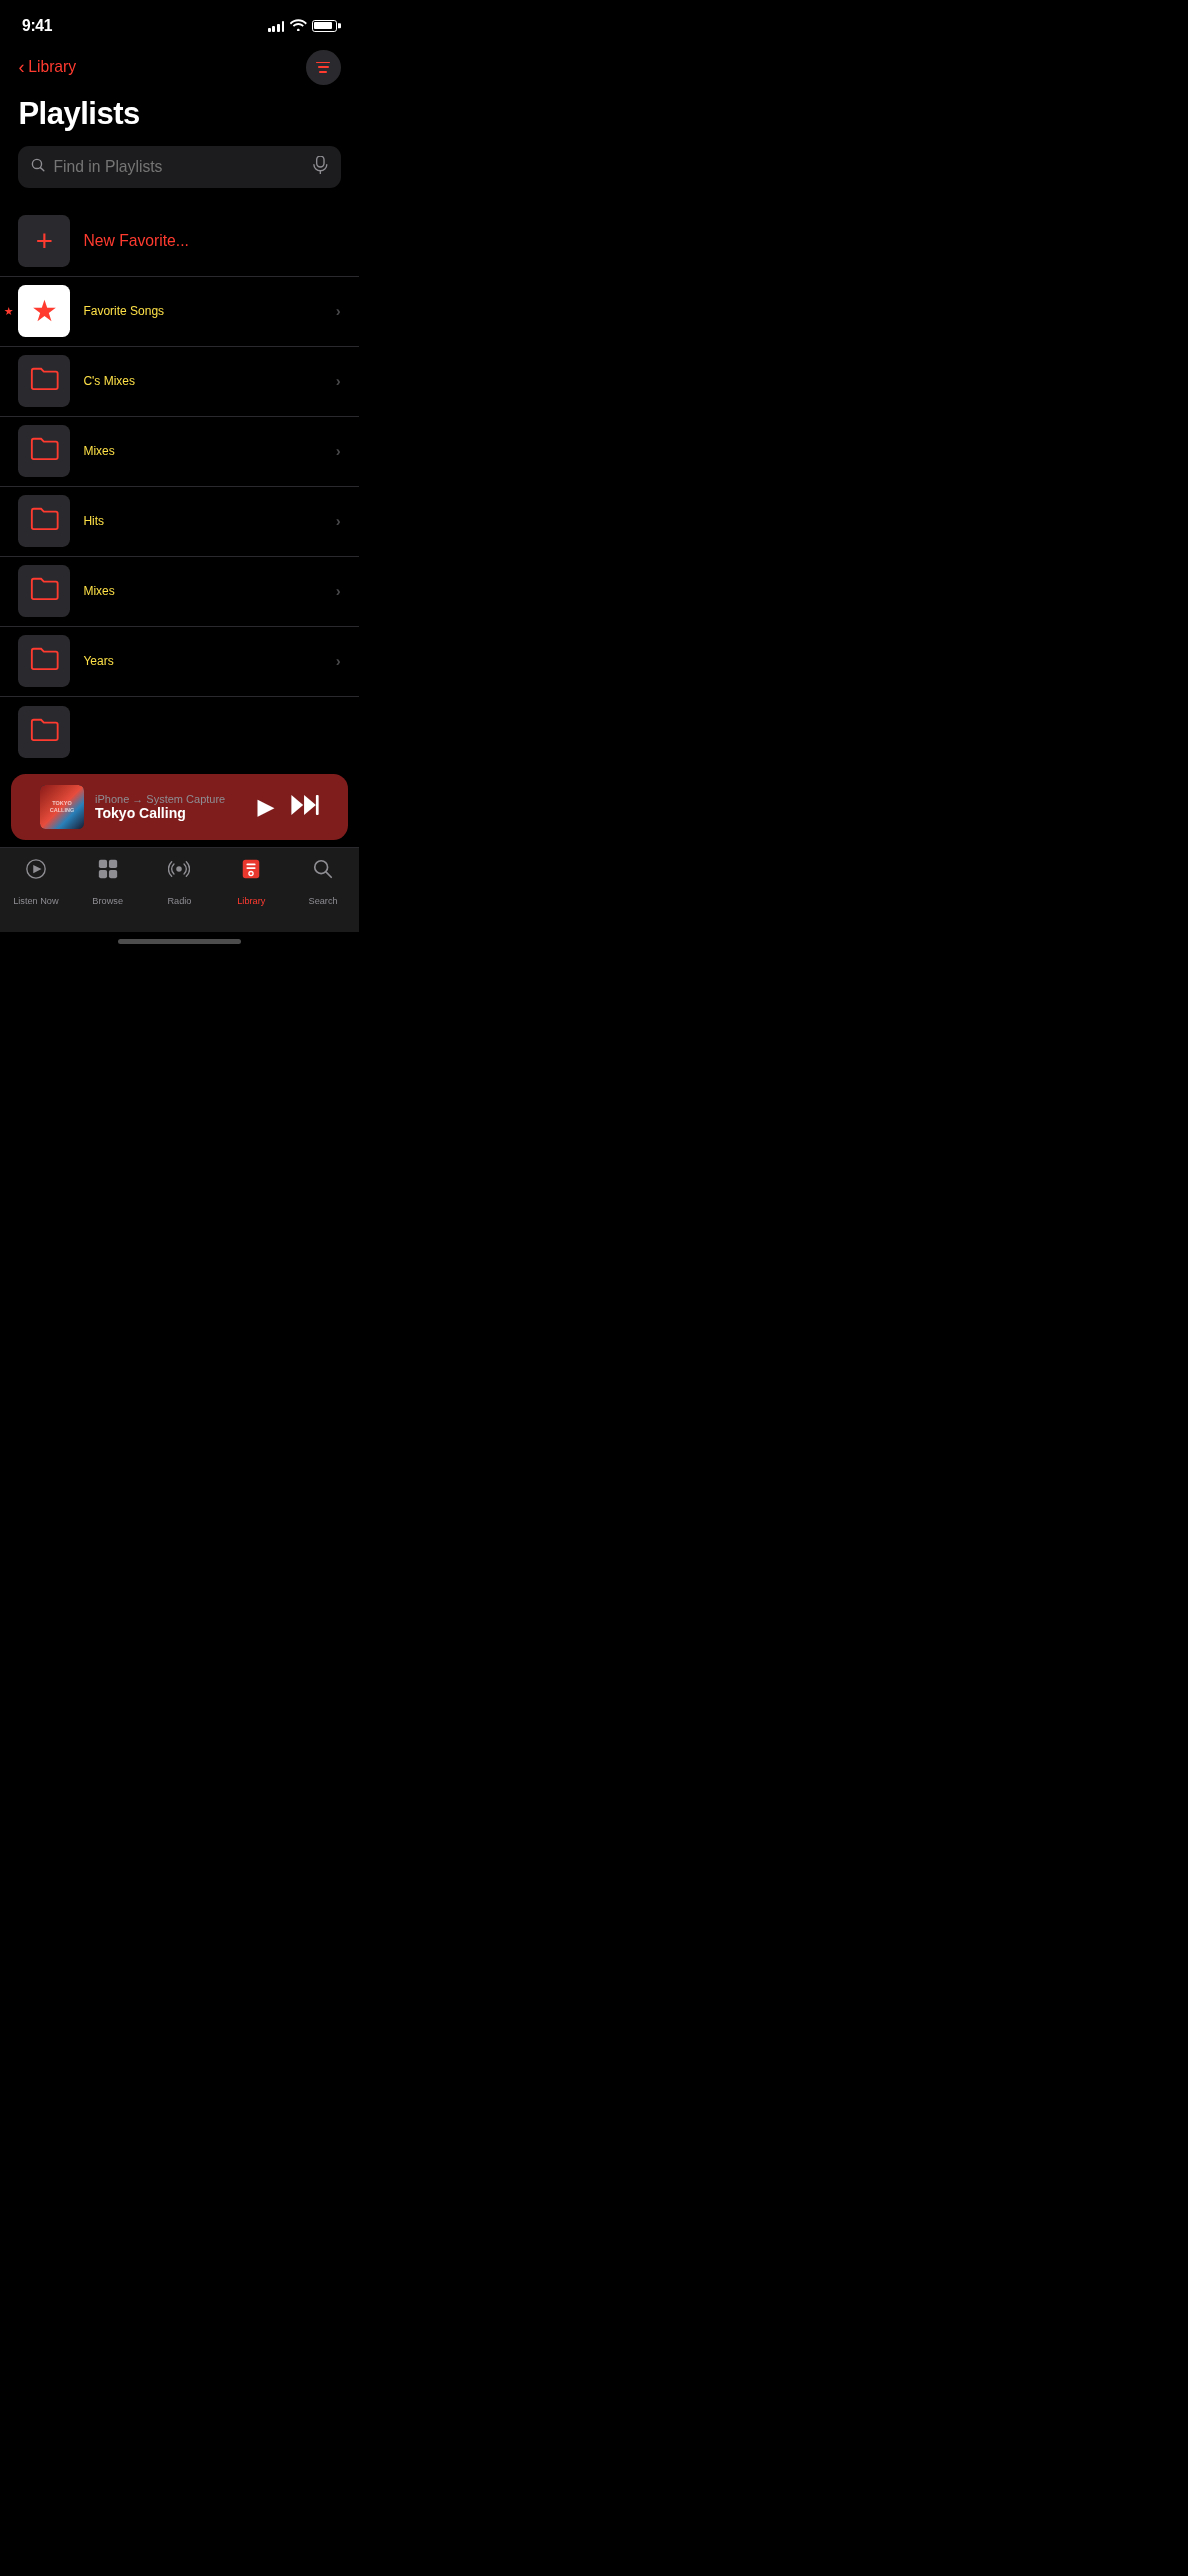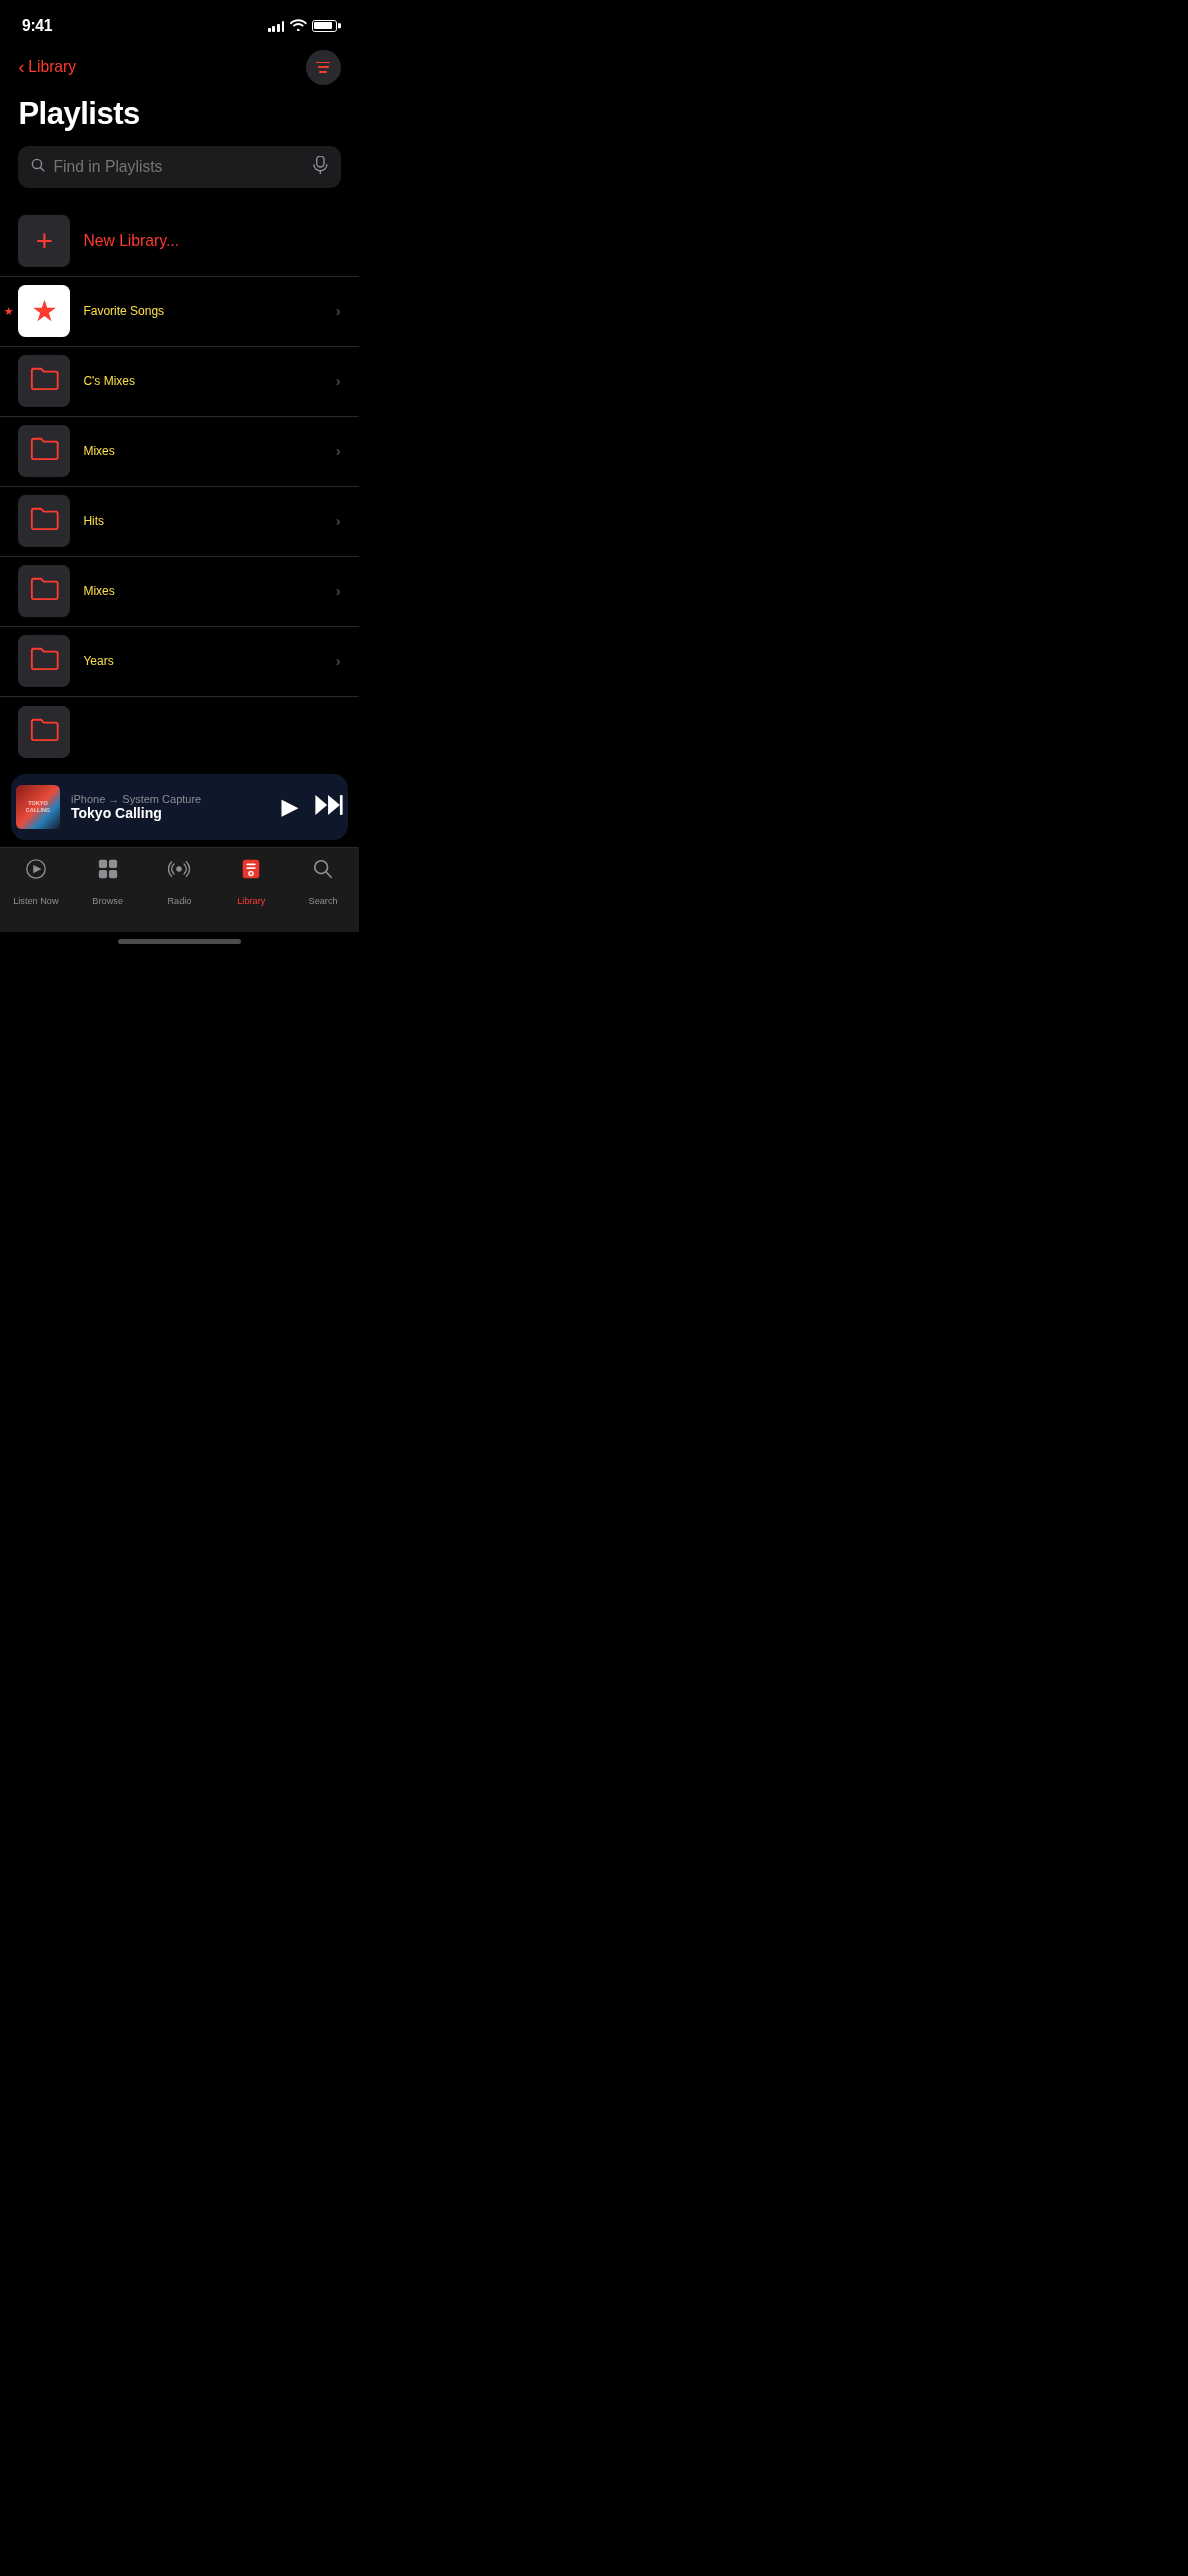--- a/index.html
+++ b/index.html
@@ -245,24 +245,24 @@
     
     .swipe-star {
       position: absolute;
       left: 3.7px;
       color: #ff3b30;
       font-size: 11px;
     }
 
     
     .now-playing {
-      background: #0f172a;
+      background: #7f1d1d;
       border-radius: 14.7px;
       margin: 7.4px 11px;
-      padding: 11px 5px;
+      padding: 11px 29px;
       display: flex;
       align-items: center;
       gap: 11px;
     }
 
     .album-art {
       width: 44px;
       height: 44px;
       border-radius: 5.5px;
       background: #333;
@@ -442,21 +442,21 @@
     </svg>
   </span>
 </div>
 
 <div class="playlist-list">
 
   <div class="playlist-item">
     <div class="item-thumb">
       <span class="plus-icon-large">+</span>
     </div>
-    <span class="item-label red">New Library...</span>
+    <span class="item-label red">New Favorite...</span>
   </div>
 
   <div class="playlist-item" style="position:relative;">
     <span class="swipe-star">★</span>
     <div class="item-thumb white-bg">
       <span class="star-icon">★</span>
     </div>
     <span class="item-label">Favorite Songs</span>
     <span class="chevron-right">›</span>
   </div>

